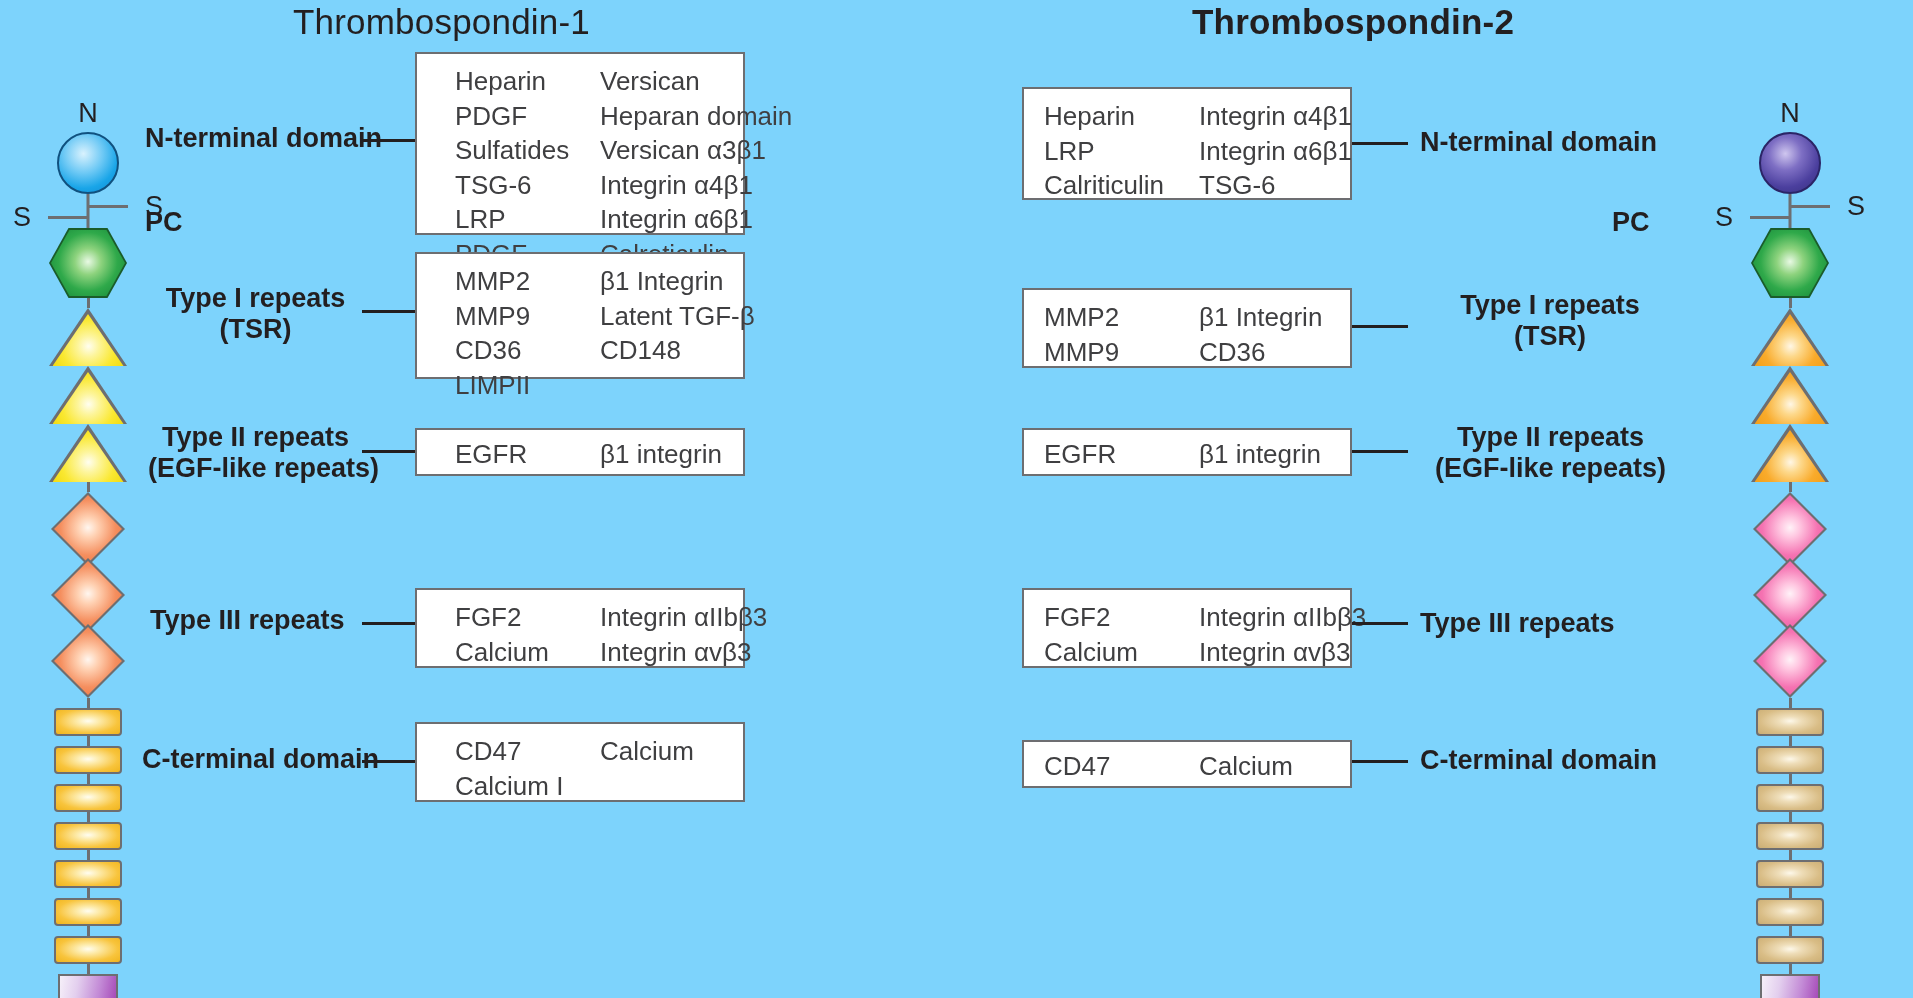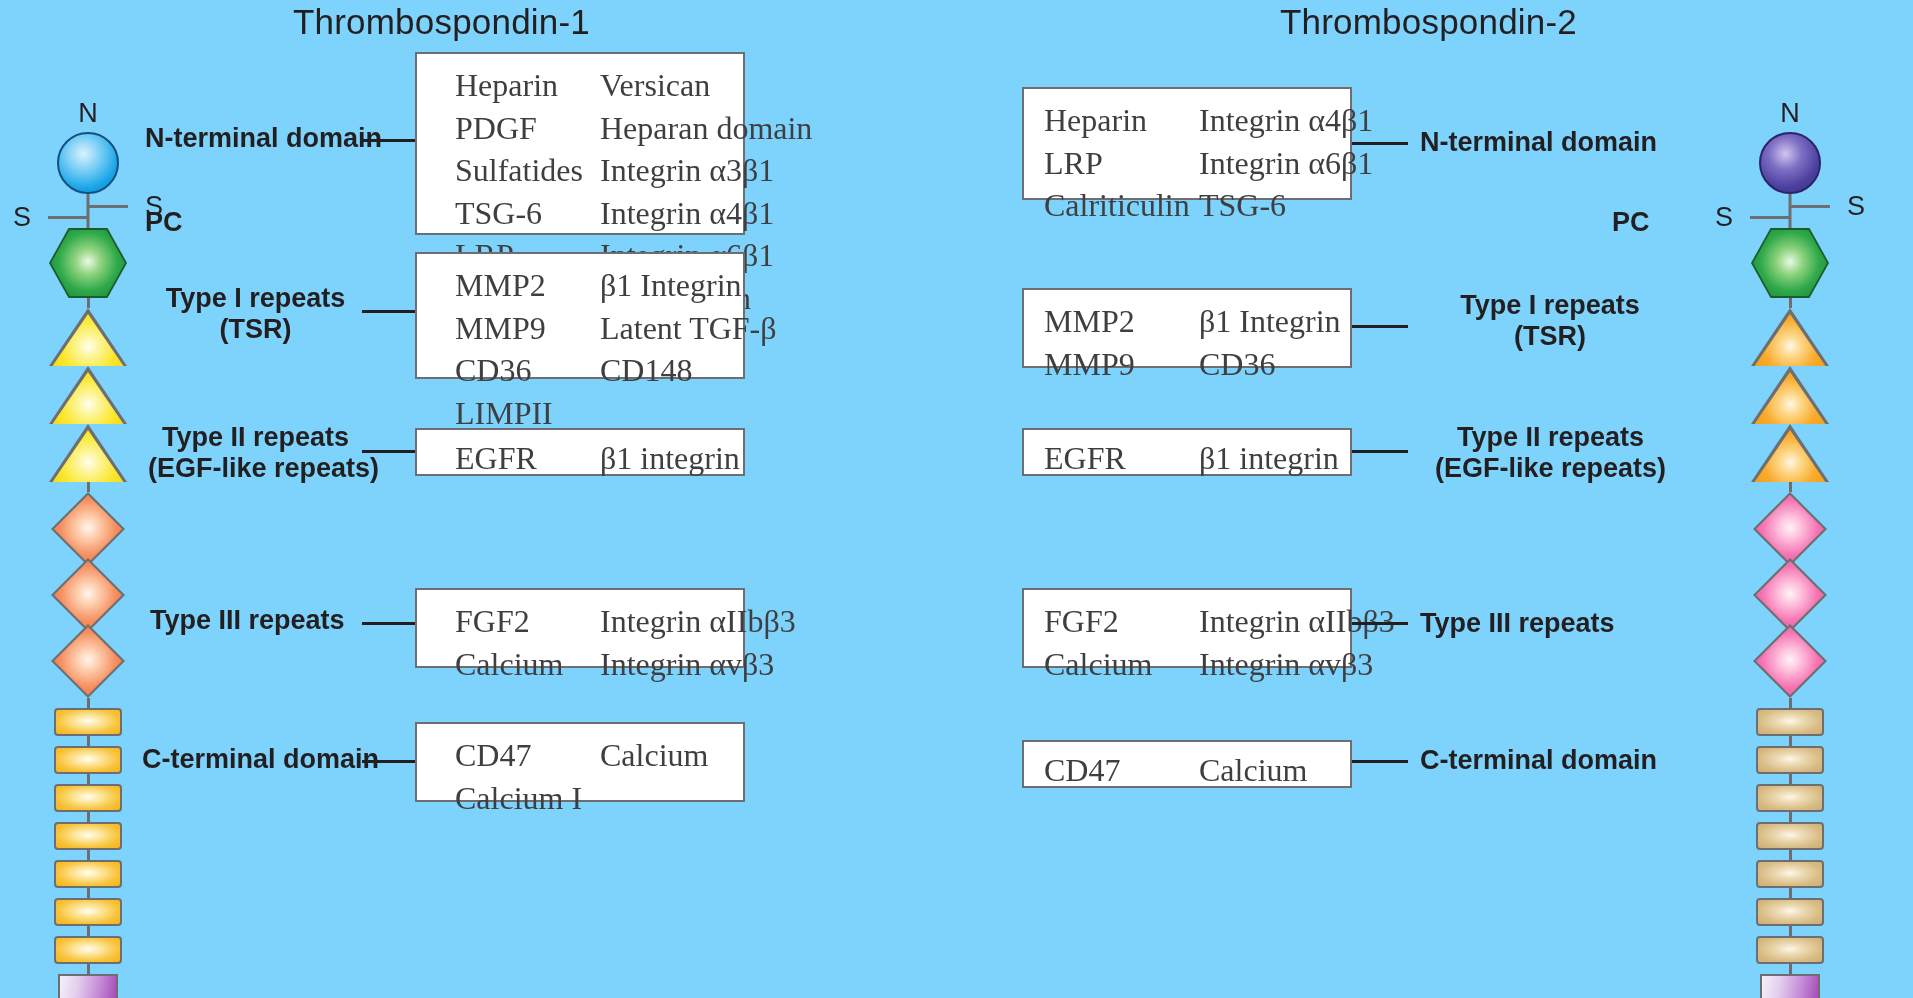--- a/index.html
+++ b/index.html
@@ -18,21 +18,21 @@
 
   
   .panel-title {
     position: absolute;
     font-size: 35px;
     color: #231f20;
     white-space: nowrap;
     letter-spacing: 0.2px;
   }
   #title-tsp1 { left: 293px; top: 2px; }
-  #title-tsp2 { left: 1280px; top: 2px; }
+  #title-tsp2 { left: 1192px; top: 2px; font-weight: bold; }
 
   
   .chain {
     position: absolute;
     width: 120px;
     display: flex;
     flex-direction: column;
     align-items: center;
   }
   #chain-tsp1 { left: 28px; top: 100px; }
@@ -194,24 +194,23 @@
   
   .info-box {
     position: absolute;
     border: 2px solid #6d6e71;
     background: #ffffff;
     padding: 10px 0 10px 0;
   }
   .info-grid {
     display: grid;
     grid-auto-rows: min-content;
-    font-size: 32px;
+    font-size: 26px;
     color: #3f3f41;
     line-height: 1.33;
-    font-family: Liberation Serif, serif;
   }
   .info-cell { white-space: nowrap; }
 </style>
 </head>
 <body>
 
 <div id="canvas">
 
   <div class="panel-title" id="title-tsp1">Thrombospondin-1</div>
   <div class="panel-title" id="title-tsp2">Thrombospondin-2</div>
@@ -417,21 +416,21 @@
   <div class="leader" style="left:362px; top:622px; width:56px;"></div>
   <div class="leader" style="left:362px; top:760px; width:56px;"></div>
 
   <div class="info-box" style="left:415px; top:52px; width:330px; height:183px;">
     <div class="info-grid" style="grid-template-columns:145px 1fr; padding-left:38px;">
       <div class="info-cell">Heparin</div>
       <div class="info-cell">Versican</div>
       <div class="info-cell">PDGF</div>
       <div class="info-cell">Heparan domain</div>
       <div class="info-cell">Sulfatides</div>
-      <div class="info-cell">Integrin α3β1</div>
+      <div class="info-cell">Versican α3β1</div>
       <div class="info-cell">TSG-6</div>
       <div class="info-cell">Integrin α4β1</div>
       <div class="info-cell">LRP</div>
       <div class="info-cell">Integrin α6β1</div>
       <div class="info-cell">PDGF</div>
       <div class="info-cell">Calreticulin</div>
     </div>
   </div>
 
   <div class="info-box" style="left:415px; top:252px; width:330px; height:127px;">

